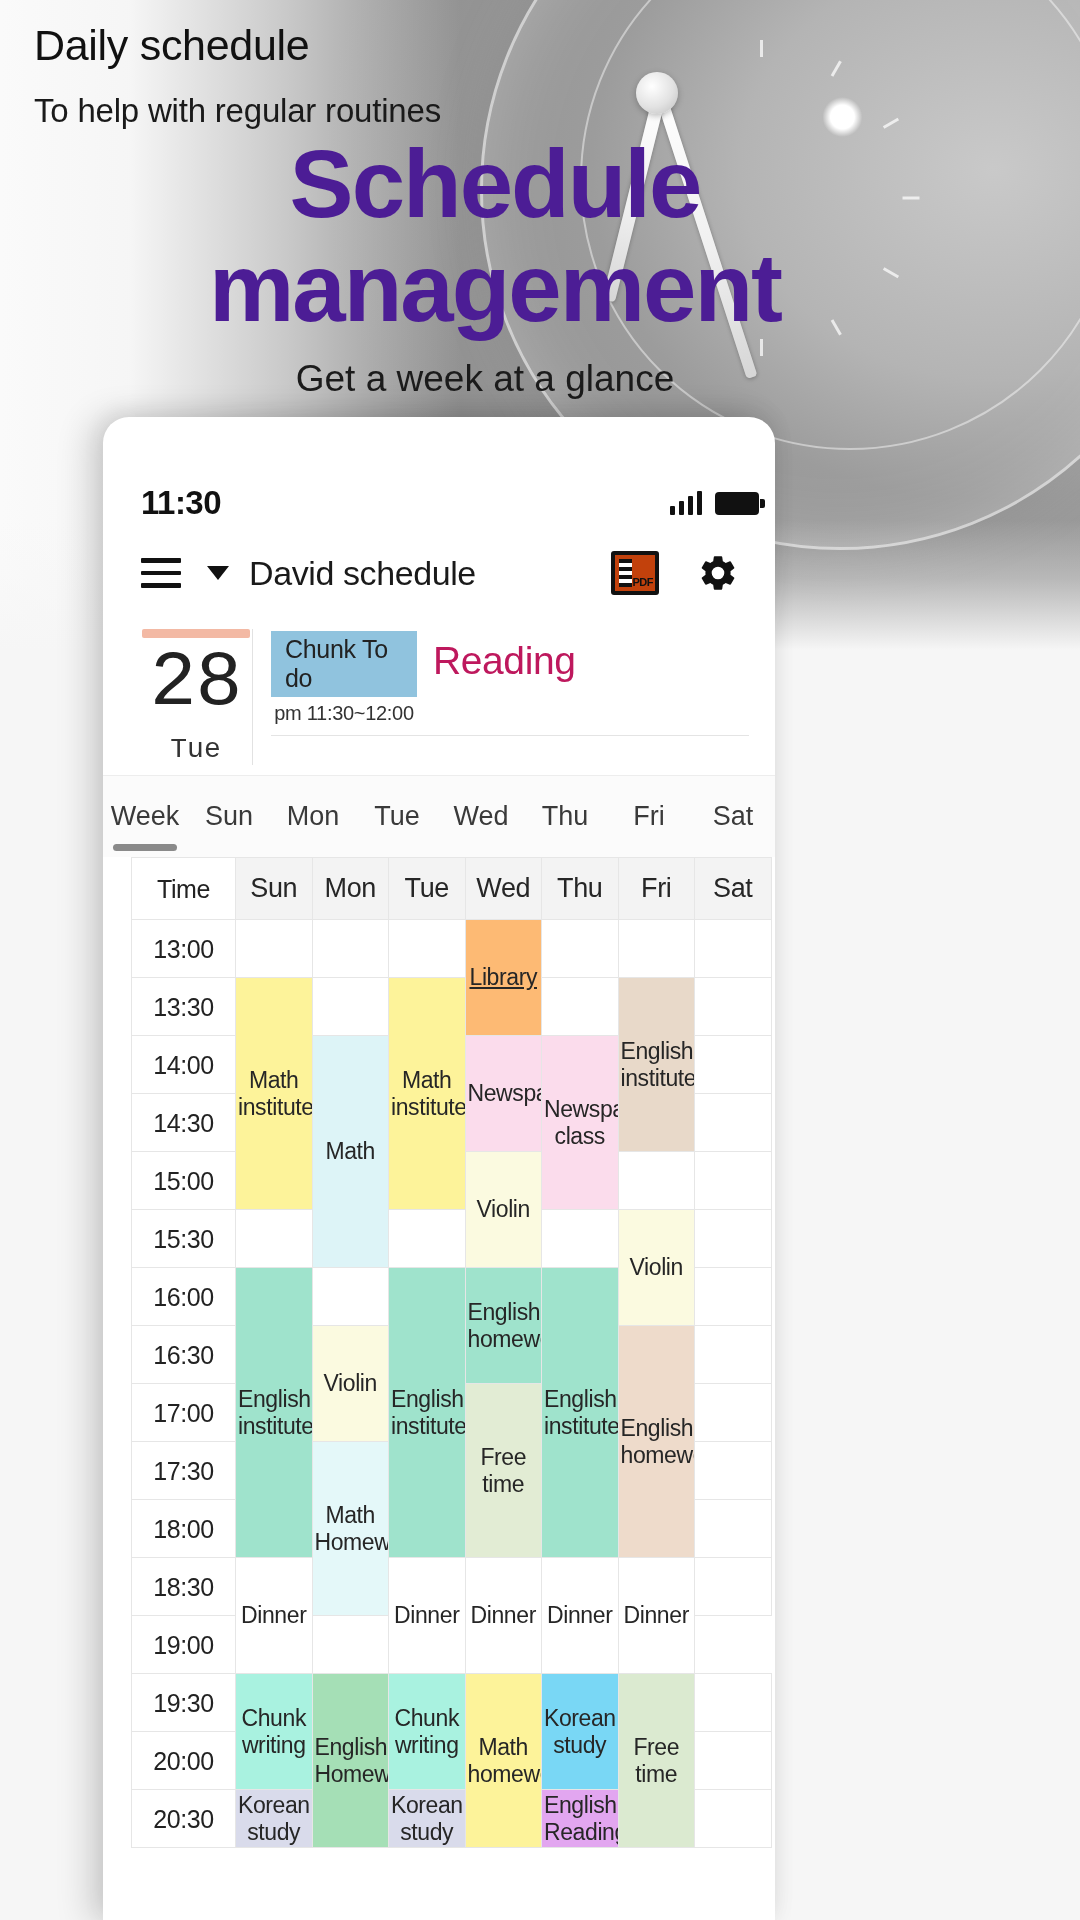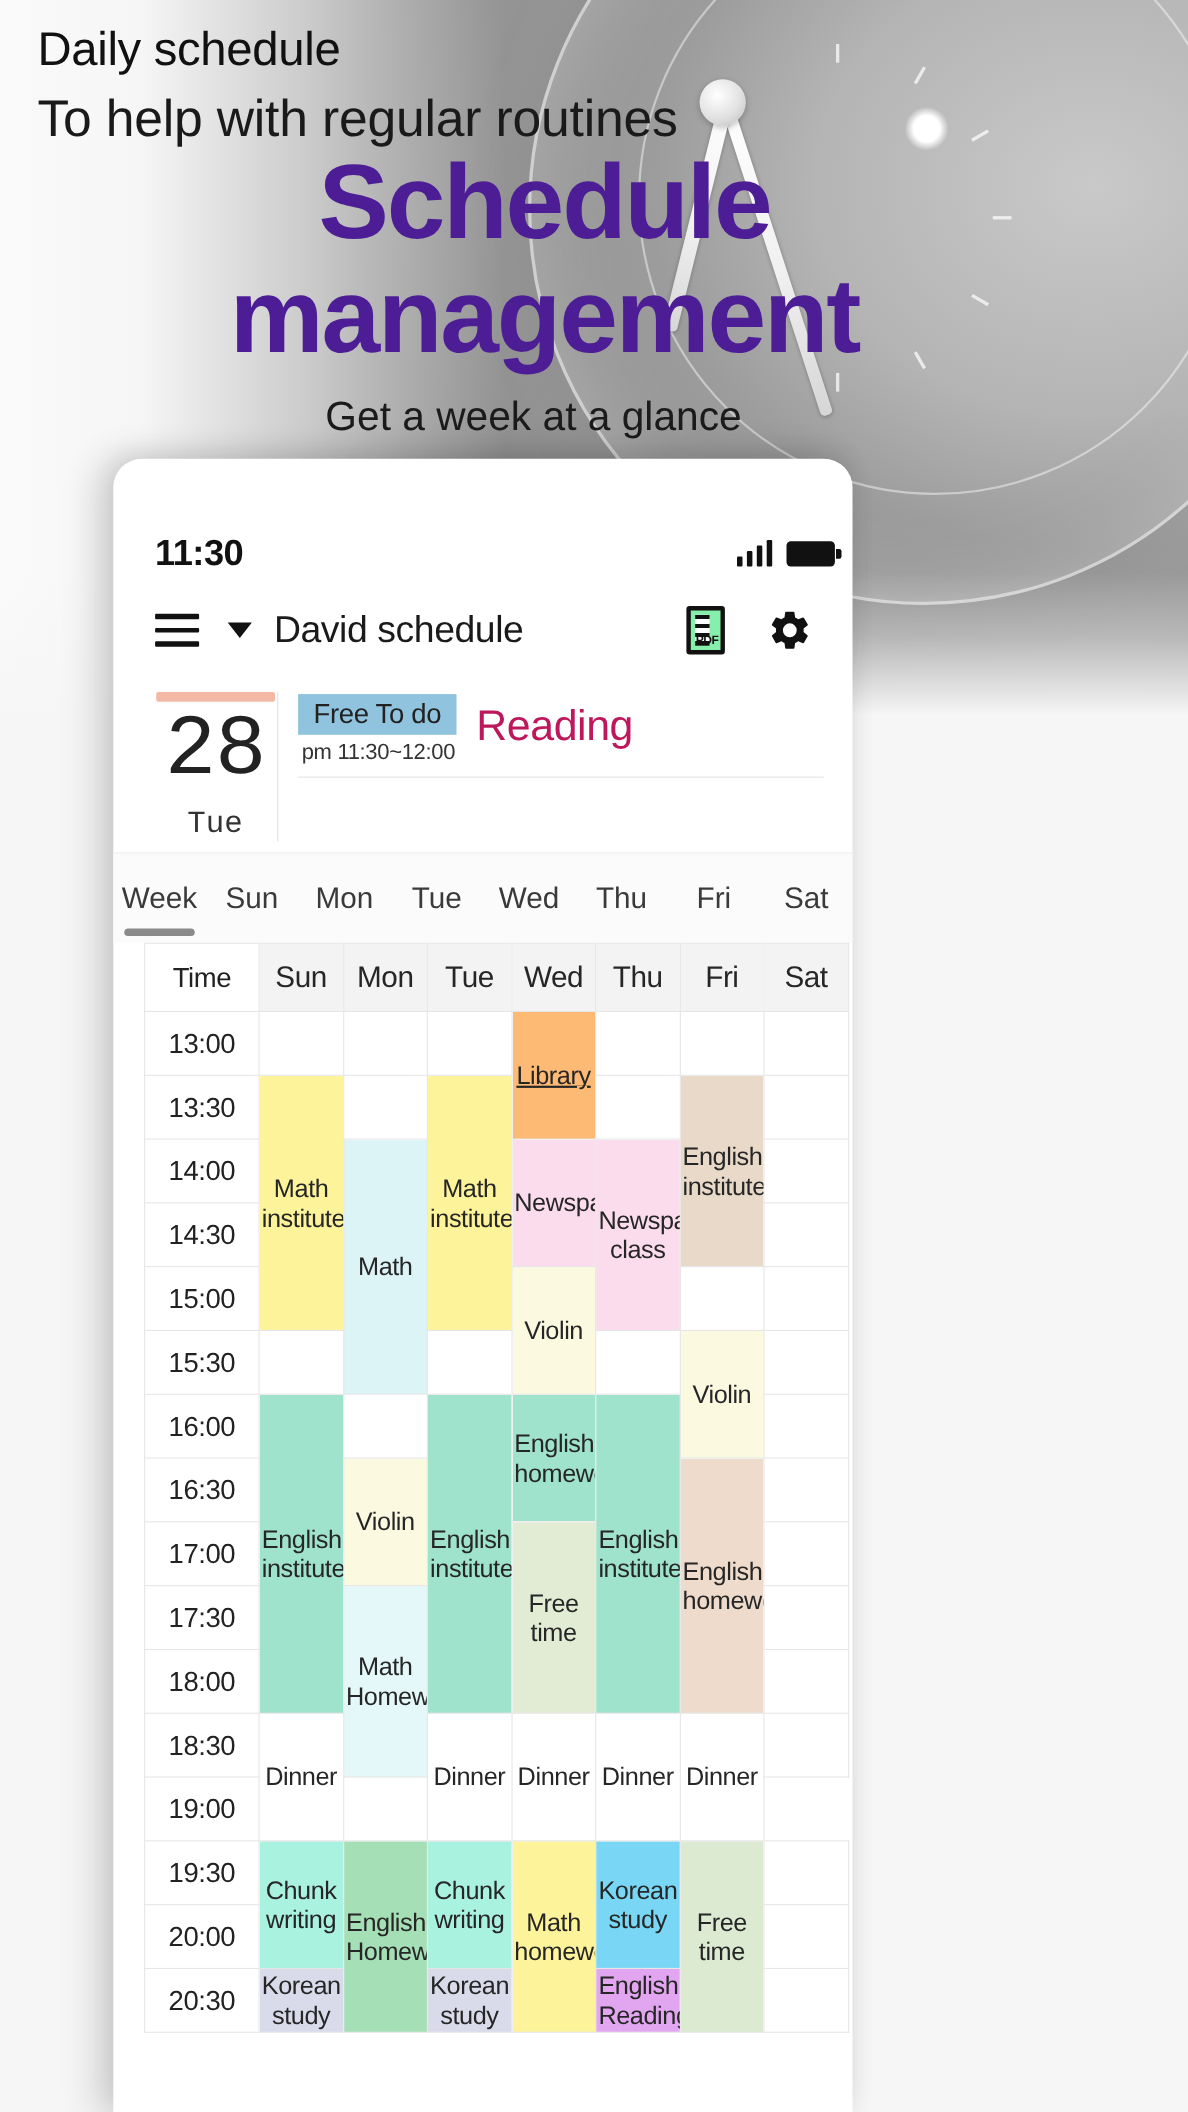--- a/index.html
+++ b/index.html
@@ -95,22 +95,22 @@
     background: linear-gradient(180deg, rgba(246,246,246,0) 0%, rgba(246,246,246,0.35) 45%, #f6f6f6 100%);
   }
 
   
   .hero-text { position: absolute; left: 0; top: 0; width: 1080px; }
   .kicker {
     position: absolute; left: 34px; top: 21px;
     font-size: 43px; color: #111; letter-spacing: -0.3px;
   }
   .subkicker {
-    position: absolute; left: 34px; top: 80px;
-    font-size: 47px; color: #1a1a1a; letter-spacing: -0.2px;
+    position: absolute; left: 34px; top: 92px;
+    font-size: 33px; color: #1a1a1a; letter-spacing: -0.2px;
   }
   .big-title {
     position: absolute; left: 0; top: 132px;
     width: 1080px;
     text-align: center;
     font-size: 96px;
     font-weight: 700;
     line-height: 1.08;
     color: #4c1d95;
     letter-spacing: -2px;
@@ -193,25 +193,25 @@
   }
   .appbar-title {
     font-size: 34px;
     color: #1a1a1a;
     letter-spacing: -0.4px;
     flex: 1;
     margin-left: 4px;
   }
   .pdf-icon {
     position: relative;
-    width: 35px; height: 44px;
+    width: 48px; height: 44px;
     border: 4px solid #111;
     border-radius: 3px;
     display: flex; align-items: center; justify-content: center;
-    background: #86efac;
+    background: #c2410c;
   }
   .pdf-icon .bars {
     position: absolute; left: 4px; top: 4px;
     width: 13px; height: 28px;
     background: repeating-linear-gradient(180deg, #111 0 4px, #fff 4px 8px);
   }
   .pdf-icon .lbl {
     position: absolute; right: 2px; bottom: 3px;
     font-size: 11px; font-weight: 700; color: #111; letter-spacing: -0.5px;
   }
@@ -418,21 +418,21 @@
 
     <div class="today-strip">
       <div class="date-box">
         <div class="date-underline"></div>
         <div class="date-num">28</div>
         <div class="date-dow">Tue</div>
       </div>
       <div class="plans">
         <div class="plan-row first">
           <div class="plan-left">
-            <div class="plan-chip chip-todo">Free To do</div>
+            <div class="plan-chip chip-todo">Chunk To do</div>
             <div class="plan-time">pm 11:30~12:00</div>
           </div>
           <div class="plan-name">Reading</div>
         </div>
       </div>
     </div>
 
     <div class="week-tabs" id="week-tabs">
         <div class="week-tab active">Week</div>
         <div class="week-tab">Sun</div>

